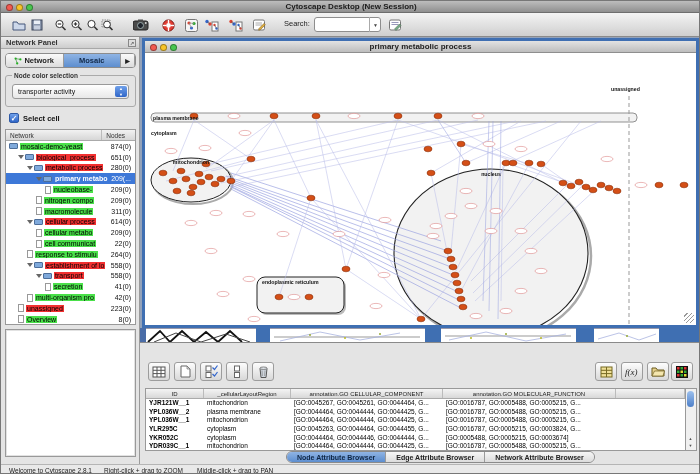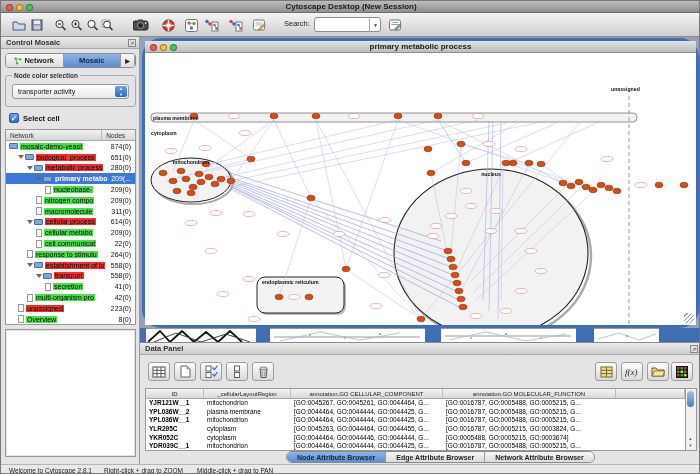--- a/index.html
+++ b/index.html
@@ -64,21 +64,21 @@
   .ticon.folder { width:9px; height:6px; background:#7fa9db; border:1px solid #4d6e9a; border-radius:1px; }
   .ticon.page { width:6px; height:8px; background:#fff; border:1px solid #999; }
   .chip { padding:0 1px; color:#000; overflow:hidden; max-width:88px; }
   .chip-green { background:#4ae04a; } .chip-red { background:#f23030; }
   .count { position:absolute; right:4px; font-size:7px; color:#111; background:transparent; }
 
   #birdseye { position:absolute; left:4px; top:292px; width:131px; height:128px; background:#fff; border:1px solid #999; box-shadow:inset 0 0 0 1px #e2e2e2; }
 
   
   #desktop { position:absolute; left:139px; top:36px; width:561px; height:305px; background:#93a2ba; }
-  #net-window { position:absolute; left:2px; top:1px; width:557px; height:290px; background:#3f6fb2; padding:3px;border-radius:19px; }
+  #net-window { position:absolute; left:2px; top:1px; width:557px; height:290px; background:#3f6fb2; padding:3px; }
   #net-titlebar { position:relative; height:12px; background:linear-gradient(#e3e3e3,#bdbdbd); border-bottom:1px solid #8e8e8e; }
   #net-titlebar .title { position:absolute; left:0; right:0; top:0; height:12px; line-height:12px; text-align:center; font-size:8px; font-weight:bold; color:#222; }
   #net-canvas { position:relative; width:551px; height:272px; background:#fff; overflow:hidden; }
 
   
   #bg-strip { position:absolute; left:139px; top:327px; width:561px; height:14px; background:#4a6da8; }
   .frag { position:absolute; top:0; height:14px; background:#fff; border-top:1px solid #99a; overflow:hidden; }
   .frag-blue { position:absolute; top:0; height:14px; background:#3f6fb2; }
   .grip { position:absolute; right:2px; top:2px; width:10px; height:10px;
     background:repeating-linear-gradient(135deg,#fff 0 2px,#9a9a9a 2px 3px); }
@@ -231,21 +231,21 @@
     <div class="lights">
       <div class="light l-red"></div>
       <div class="light l-yel"></div>
       <div class="light l-grn"></div>
     </div>
     <div class="title">Cytoscape Desktop (New Session)</div>
   </div>
 
   <div id="control-panel">
     <div class="panel-header">
-      <span>Control Mosaic</span>
+      <span>Network Panel</span>
       <div class="float-icon">↗</div>
     </div>
     <div id="cp-tabs">
       <div class="cp-tab">
         <svg class="net-glyph" viewBox="0 0 10 10">
             <circle cx="2" cy="2" r="1.4" fill="#2b2"></circle>
             <circle cx="8" cy="3" r="1.4" fill="#2b2"></circle>
             <circle cx="4" cy="8" r="1.4" fill="#2b2"></circle>
             <line x1="2" y1="2" x2="8" y2="3" stroke="#383" stroke-width=".8"></line>
             <line x1="2" y1="2" x2="4" y2="8" stroke="#383" stroke-width=".8"></line>
@@ -568,24 +568,20 @@
     <div class="frag" style="left:454px;width:65px">
       <svg width="65" height="14">
           <path d="M4 10 L25 4 L45 11 L62 5" fill="none" stroke="#aab4e0" stroke-width=".8"></path>
           <circle cx="33" cy="7" r="1" fill="#9a3"></circle>
         </svg>
     </div>
     <div class="frag-blue" style="left:519px;width:42px"></div>
   </div>
 
   <div id="data-panel">
-    <div class="panel-header">
-      <span>Data Panel</span>
-      <div class="float-icon">↗</div>
-    </div>
     <div id="dp-toolbar">
       <div class="dbtn" style="left:8px">
         <svg width="14" height="12">
             <rect x="1" y="1" width="12" height="10" fill="#fff" stroke="#555"></rect>
             <line x1="1" y1="4.3" x2="13" y2="4.3" stroke="#555"></line>
             <line x1="1" y1="7.6" x2="13" y2="7.6" stroke="#555"></line>
             <line x1="5" y1="1" x2="5" y2="11" stroke="#555"></line>
             <line x1="9" y1="1" x2="9" y2="11" stroke="#555"></line>
           </svg>
         </div>

